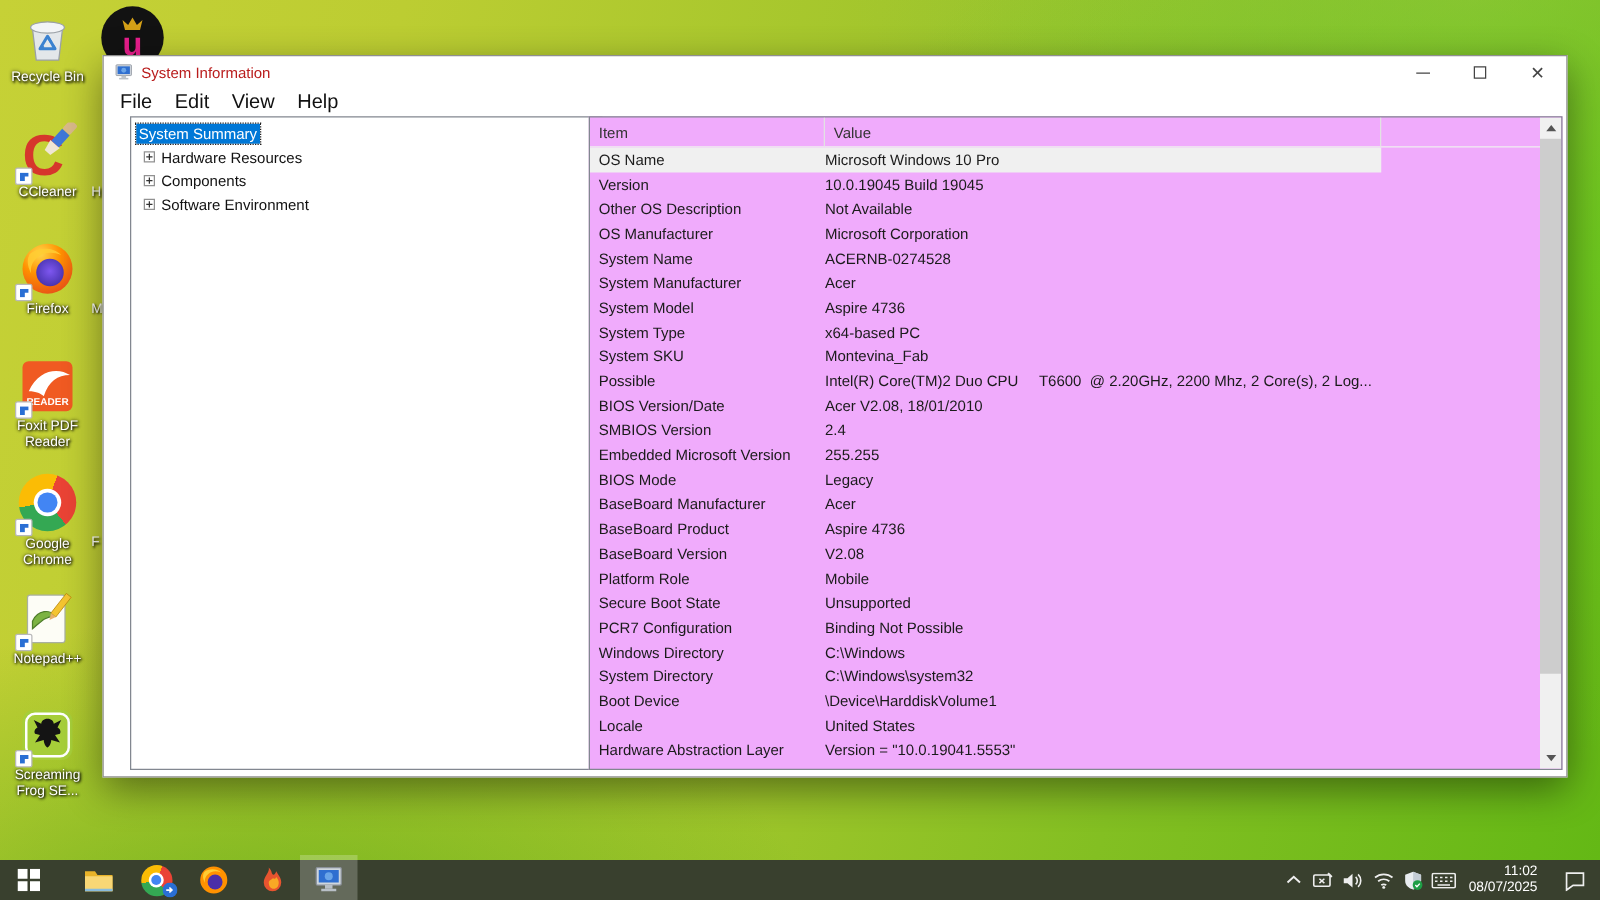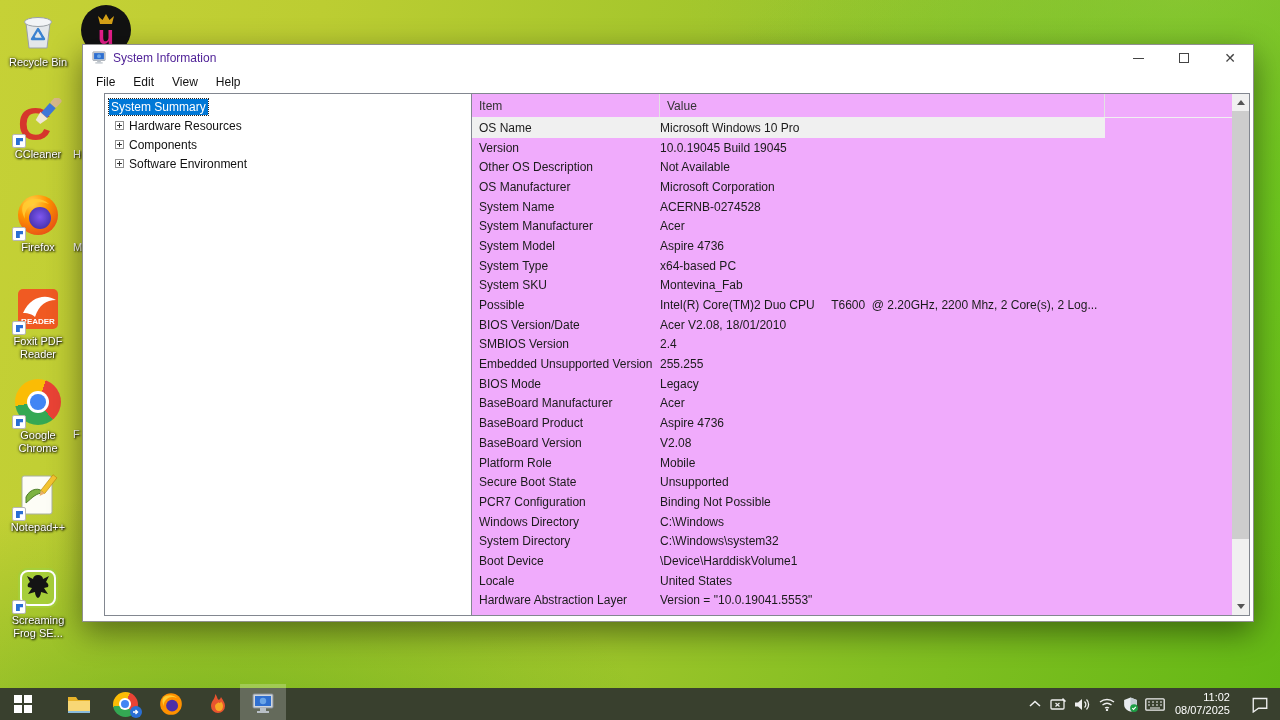--- a/index.html
+++ b/index.html
@@ -22,28 +22,28 @@
     background:#fff; border:1px solid #b8b8b8; border-radius:2px; }
   .badge:after { content:""; position:absolute; left:3px; top:3px; width:7px; height:7px;
     background:#2a6fd4; clip-path:polygon(0 100%,0 55%,45% 55%,45% 0,100% 0,100% 100%); transform:rotate(180deg); }
   .frag { position:absolute; color:#fff; font-size:11px; text-shadow:1px 1px 2px #000; z-index:1; }
   #hidden-app-icon { position:absolute; left:80px; top:4px; z-index:1; }
   
   #win { position:absolute; left:82px; top:44px; width:1172px; height:578px;
     background:#fff; border:1px solid #8f8f8f; box-shadow:0 10px 30px rgba(0,0,0,.45); z-index:2; }
   #titlebar { height:26px; position:relative; display:flex; align-items:center; padding-left:8px; }
   #titlebar .ticon { width:16px; height:16px; margin-right:6px; }
-  #titlebar .ttext { font-size:12px; color:#4c1d95; }
+  #titlebar .ttext { font-size:12px; color:#b91c1c; }
   #caption { position:absolute; right:0; top:0; display:flex; }
   .capbtn { width:46px; height:26px; display:flex; align-items:center; justify-content:center; color:#444; }
   .glyph-min { width:11px; height:1px; background:#444; }
   .glyph-max { width:10px; height:10px; border:1px solid #444; }
   .glyph-close { font-size:14px; line-height:14px; color:#444; }
   #menubar { height:22px; display:flex; align-items:center; padding-left:4px; }
-  #menubar .mitem { font-size:12px; color:#111; padding:2px 9px; }
+  #menubar .mitem { font-size:16px; color:#111; padding:2px 9px; }
   
   #treepanel { position:absolute; left:21px; top:48px; width:378px; height:523px;
     border:1px solid #828790; background:#fff; padding:3px 2px; overflow:hidden; }
   .titem { font-size:12px; color:#111; height:19px; display:flex; align-items:center; }
   .titem .sel { background:#0078d7; color:#fff; padding:1px 2px; outline:1px dotted #222; margin-left:2px; }
   .titem .expander { width:9px; height:9px; border:1px solid #919191; background:#fff;
     margin:0 5px 0 8px; position:relative; flex:0 0 9px; }
   .titem .expander:before { content:""; position:absolute; left:1px; top:3px; width:5px; height:1px; background:#333; }
   .titem .expander:after  { content:""; position:absolute; left:3px; top:1px; width:1px; height:5px; background:#333; }
   
@@ -289,21 +289,21 @@
         </div>
         <div class="lrow">
           <div class="c-item">BIOS Version/Date</div>
           <div class="c-val">Acer V2.08, 18/01/2010</div>
         </div>
         <div class="lrow">
           <div class="c-item">SMBIOS Version</div>
           <div class="c-val">2.4</div>
         </div>
         <div class="lrow">
-          <div class="c-item">Embedded Unsupported Version</div>
+          <div class="c-item">Embedded Microsoft Version</div>
           <div class="c-val">255.255</div>
         </div>
         <div class="lrow">
           <div class="c-item">BIOS Mode</div>
           <div class="c-val">Legacy</div>
         </div>
         <div class="lrow">
           <div class="c-item">BaseBoard Manufacturer</div>
           <div class="c-val">Acer</div>
         </div>

